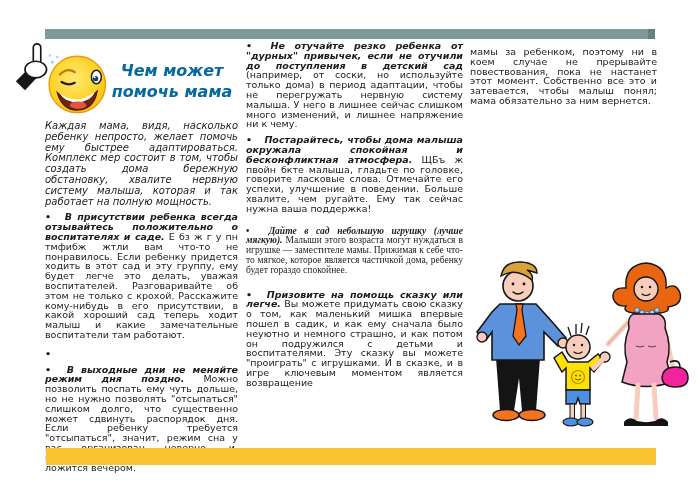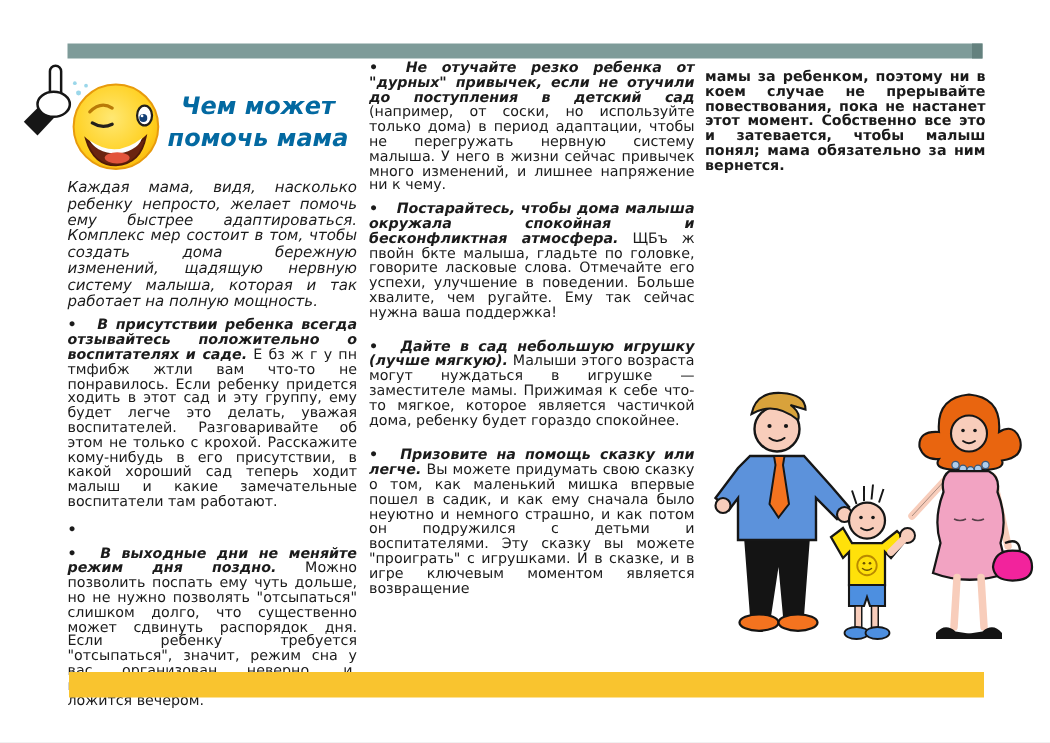--- a/index.html
+++ b/index.html
@@ -15,30 +15,30 @@
   .page-title {
     position:absolute; left:106px; top:60px; width:132px;
     font-size:16px; font-weight:bold; font-style:italic; text-align:center;
     line-height:21px; color:#0369a1;
   }
 
   .col { position:absolute; font-size:9.5px; line-height:9.8px; text-align:justify; }
   .col p { margin:0; }
   .col-left  { left:45px;  top:121px; width:193px; }
   .col-mid   { left:246px; top:41px;  width:217px; }
-  .col-right { left:470px; top:47px;  width:187px;font-weight:bold; }
+  .col-right { left:470px; top:47px;  width:187px; }
 
   .intro { font-style:italic; font-size:10px; line-height:10.8px; margin-bottom:6px; }
   .lead { font-weight:bold; font-style:italic; }
   .blt  { display:inline-block; width:15px; font-weight:bold; }
 
   .mt5  { margin-top:5px  !important; }
   .mt6  { margin-top:6px  !important; }
   .mt9  { margin-top:9px  !important; }
-  .mt13 { margin-top:13px !important; }
+  .mt13 { margin-top:13px !important;font-family:Liberation Serif, serif; }
   .mt14 { margin-top:14px !important; }
   .mt17 { margin-top:17px !important; }
 
   .family { position:absolute; left:476px; top:256px; }
 </style>
 </head>
 <body>
 
 <div class="page">
 
@@ -71,41 +71,41 @@
     <path d="M55 67 Q76 82 97 65 Q95 71 89 74 Q76 81 62 74 Q57 71 55 67 Z" fill="#fdfdfd"></path>
     <ellipse cx="77" cy="81" rx="10" ry="4.5" fill="#e2543b"></ellipse>
   </svg>
 
   <div class="page-title">
     <div>Чем может</div>
     <div>помочь мама</div>
   </div>
 
   <div class="col col-left">
-    <p class="intro">Каждая мама, видя, насколько ребенку непросто, желает помочь ему быстрее адаптироваться. Комплекс мер состоит в том, чтобы создать дома бережную изменений, щадящую нервную систему малыша, которая и так работает на полную мощность.</p>
+    <p class="intro">Каждая мама, видя, насколько ребенку непросто, желает помочь ему быстрее адаптироваться. Комплекс мер состоит в том, чтобы создать дома бережную обстановку, хвалите нервную систему малыша, которая и так работает на полную мощность.</p>
     <p class="item mt5">
       <span class="blt">•</span>
       <span class="lead">В присутствии ребенка всегда отзывайтесь положительно о воспитателях и саде.</span>
       <span>Е бз ж г у пн тмфибж жтли вам что-то не понравилось. Если ребенку придется ходить в этот сад и эту группу, ему будет легче это делать, уважая воспитателей. Разговаривайте об этом не только с крохой. Расскажите кому-нибудь в его присутствии, в какой хороший сад теперь ходит малыш и какие замечательные воспитатели там работают.</span>
     </p>
     <p class="item mt9">
       <span class="blt">•</span>
     </p>
     <p class="item mt6">
       <span class="blt">•</span>
       <span class="lead">В выходные дни не меняйте режим дня поздно.</span>
       <span>Можно позволить поспать ему чуть дольше, но не нужно позволять "отсыпаться" слишком долго, что существенно может сдвинуть распорядок дня. Если ребенку требуется "отсыпаться", значит, режим сна у вас организован неверно, и, возможно, малыш слишком поздно ложится вечером.</span>
     </p>
   </div>
 
   <div class="col col-mid">
     <p class="item">
       <span class="blt">•</span>
       <span class="lead">Не отучайте резко ребенка от "дурных" привычек, если не отучили до поступления в детский сад</span>
-      <span>(например, от соски, но используйте только дома) в период адаптации, чтобы не перегружать нервную систему малыша. У него в жизни сейчас привычек много изменений, и лишнее напряжение ни к чему.</span>
+      <span>(например, от соски, но используйте только дома) в период адаптации, чтобы не перегружать нервную систему малыша. У него в лишнее сейчас слишком много изменений, и лишнее напряжение ни к чему.</span>
     </p>
     <p class="item mt6">
       <span class="blt">•</span>
       <span class="lead">Постарайтесь, чтобы дома малыша окружала спокойная и бесконфликтная атмосфера.</span>
       <span>ЩБъ ж пвойн бкте малыша, гладьте по головке, говорите ласковые слова. Отмечайте его успехи, улучшение в поведении. Больше хвалите, чем ругайте. Ему так сейчас нужна ваша поддержка!</span>
     </p>
     <p class="item mt13">
       <span class="blt">•</span>
       <span class="lead">Дайте в сад небольшую игрушку (лучше мягкую).</span>
       <span>Малыши этого возраста могут нуждаться в игрушке — заместителе мамы. Прижимая к себе что-то мягкое, которое является частичкой дома, ребенку будет гораздо спокойнее.</span>

